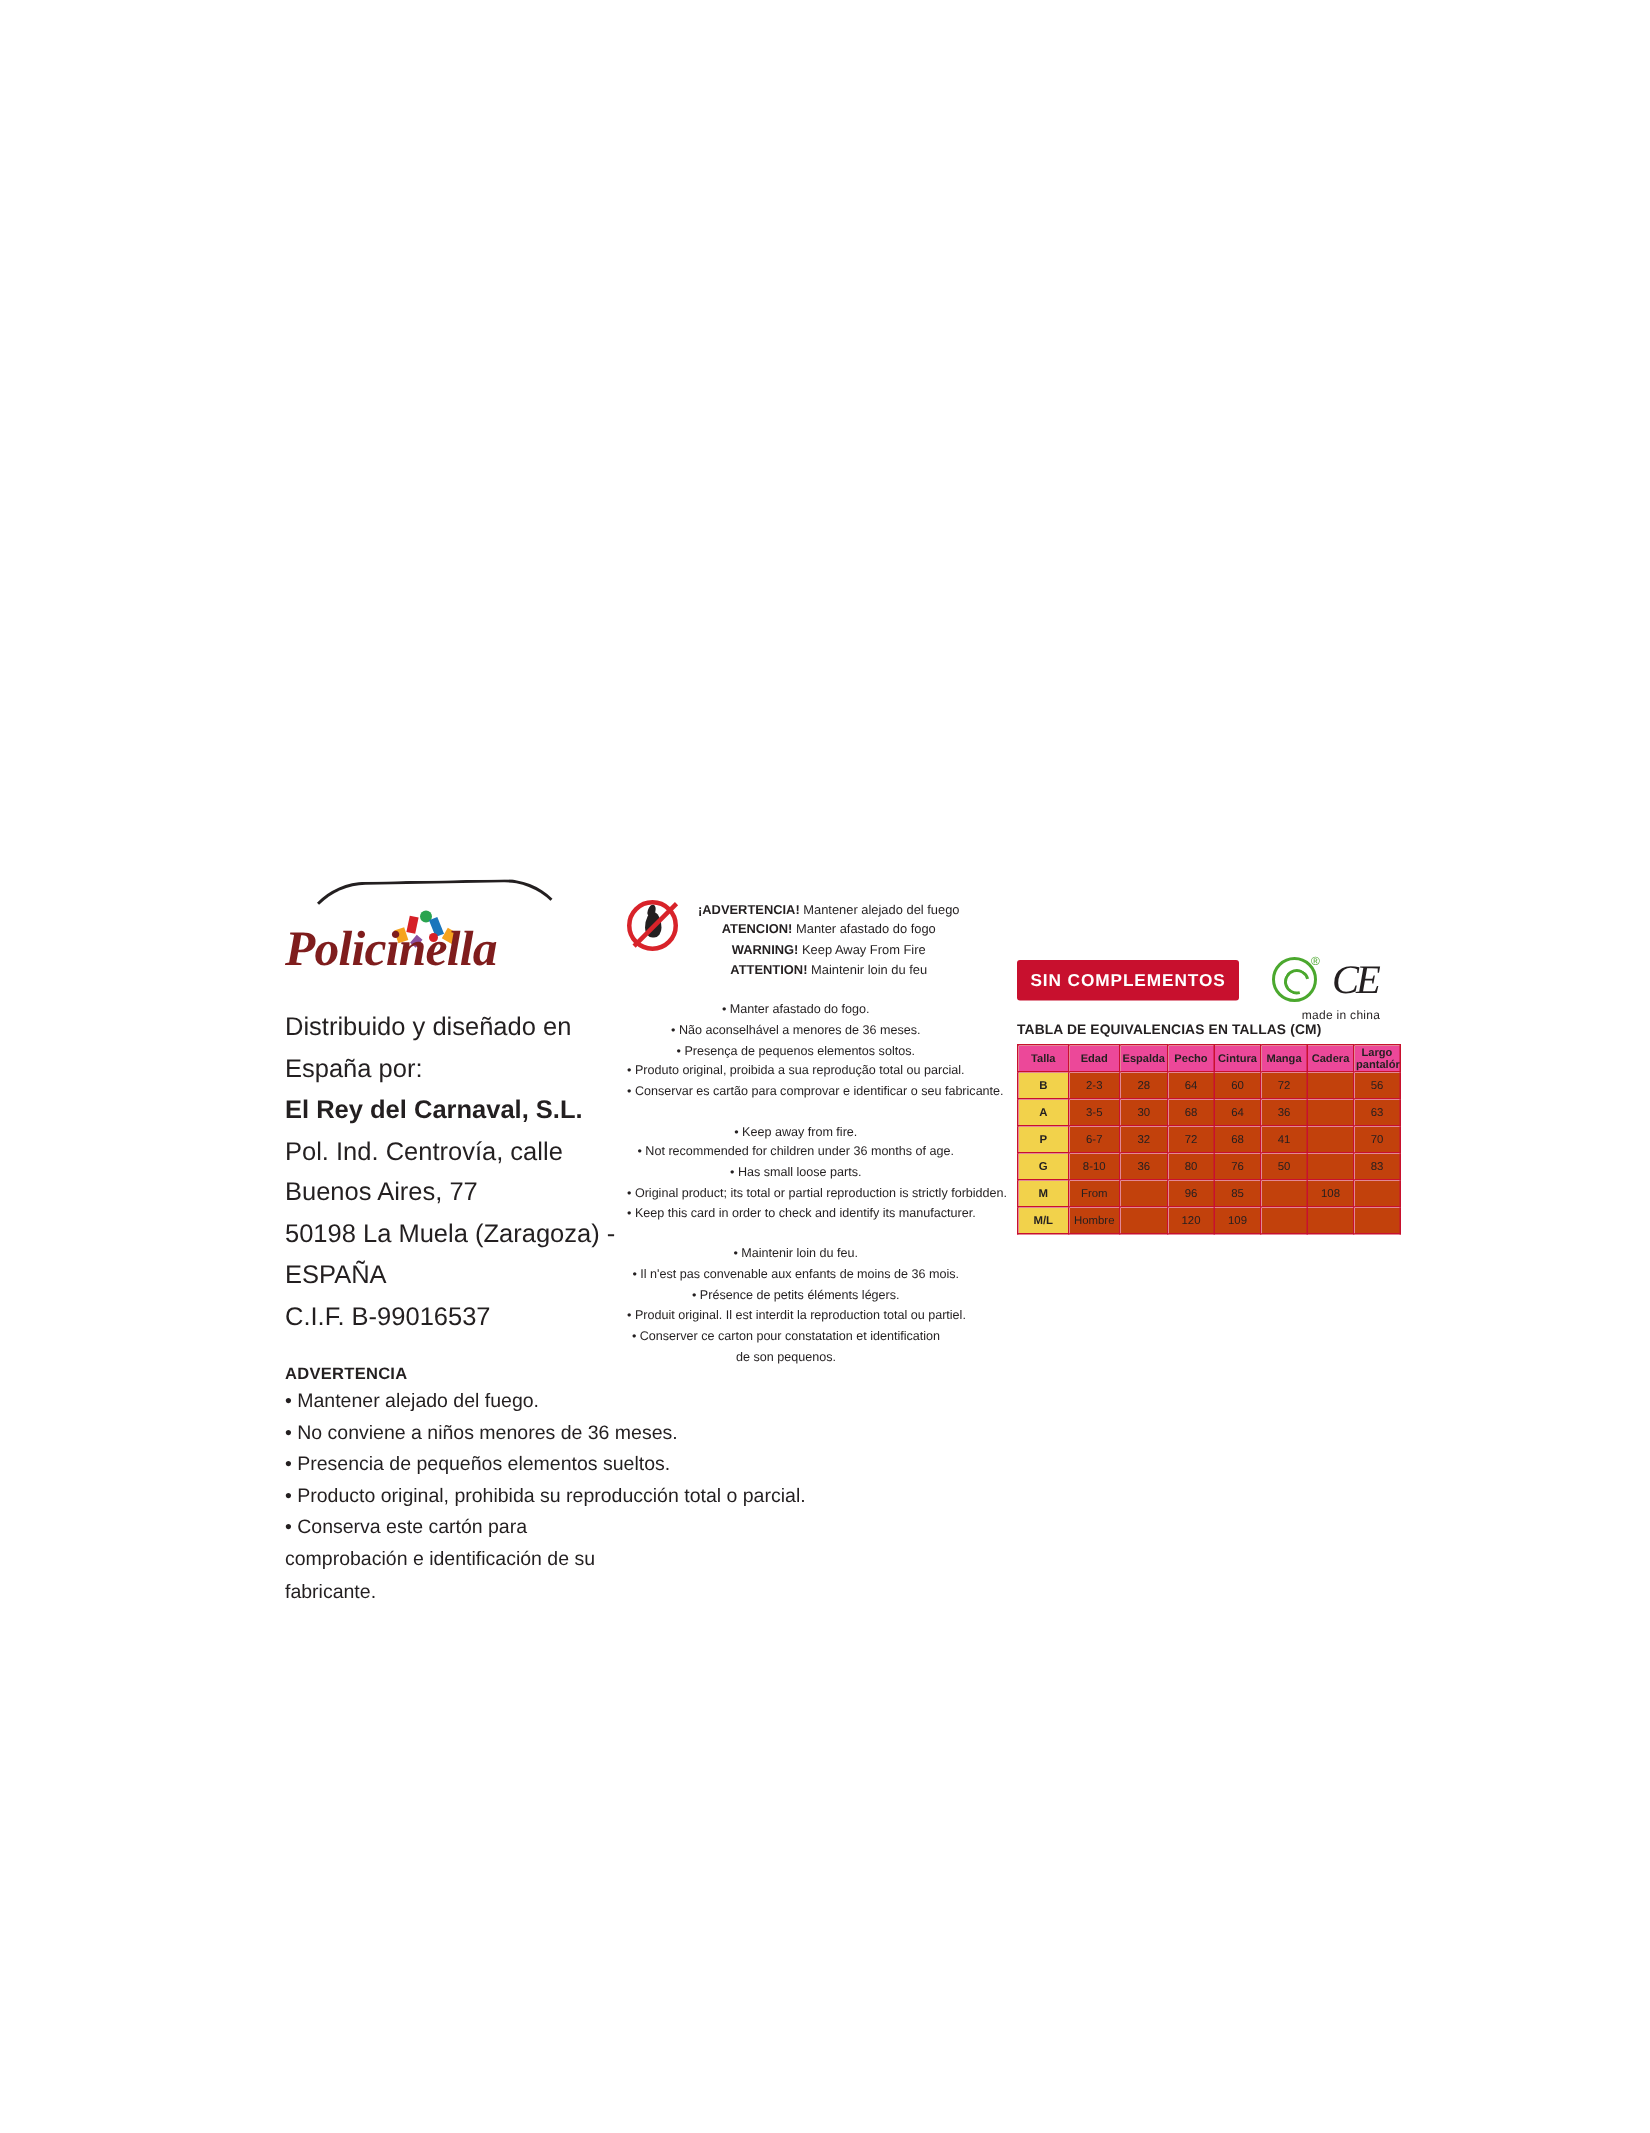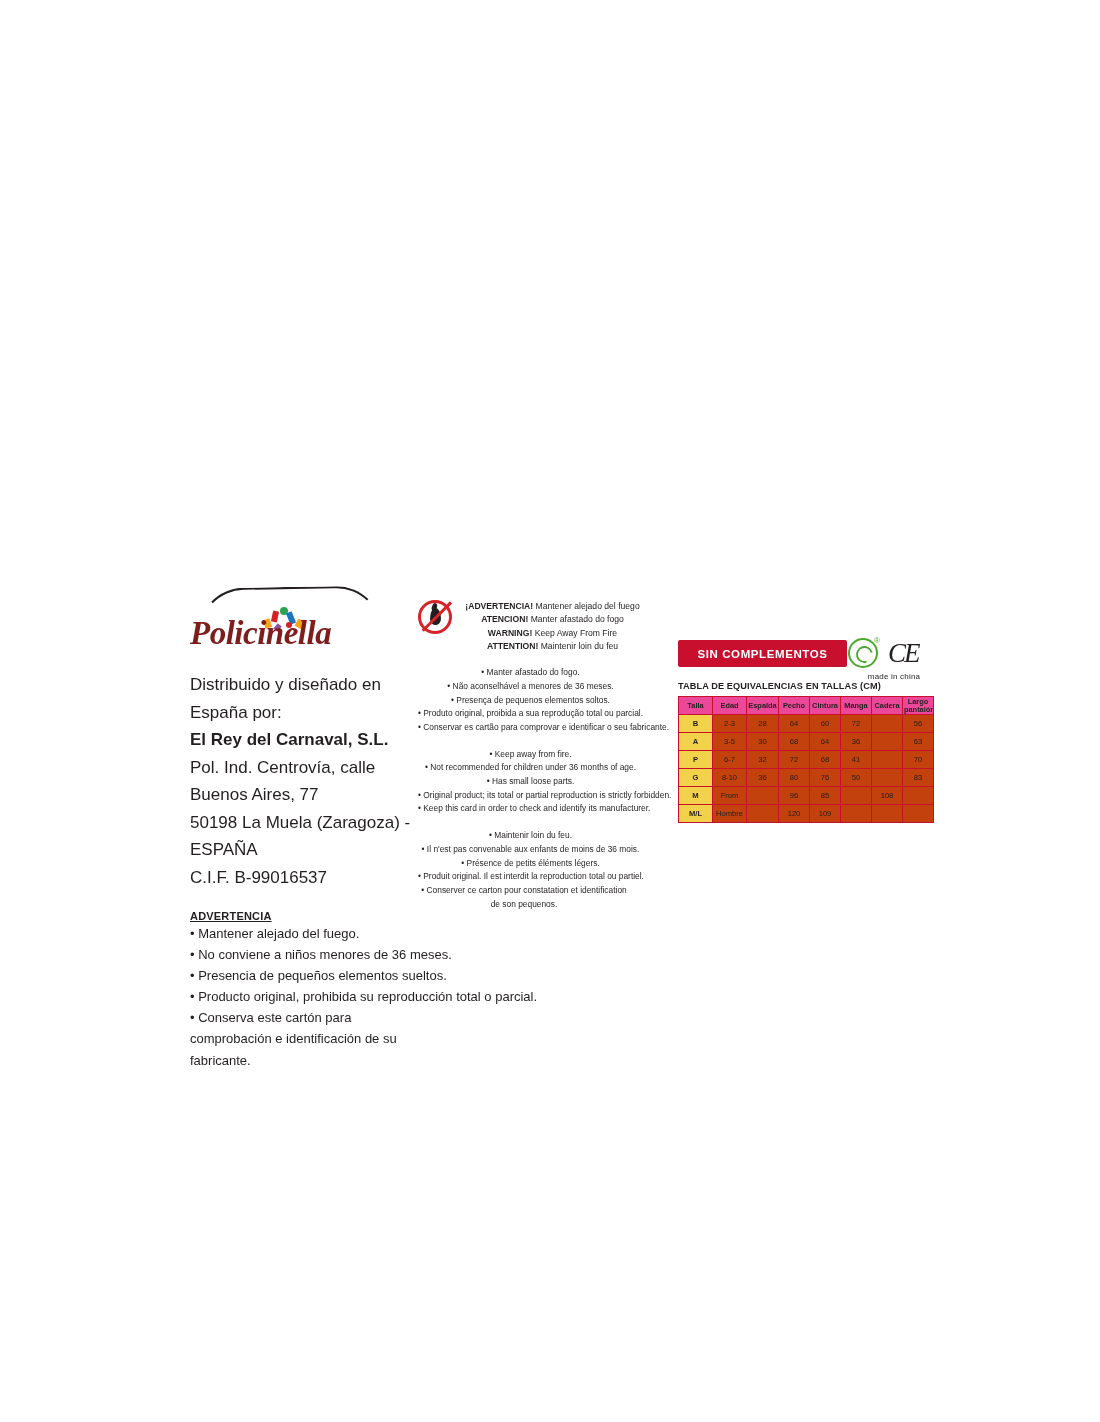--- a/index.html
+++ b/index.html
@@ -92,21 +92,20 @@
     line-height: 1.62;
     color: #231f20;
   }
   .addr .b { font-weight: 700; }
 
   .adv-title {
     margin-top: 19px;
     font-size: 11px;
     font-weight: 700;
     letter-spacing: 0.2px;
-    text-decoration: underline;
   }
   .bullets {
     margin-top: 1px;
     font-size: 13px;
     line-height: 1.62;
   }
   .bullets div { white-space: nowrap; }
   .bullets div.wrap { white-space: normal; width: 225px; }
 
   
@@ -183,21 +182,21 @@
   .mid-block.fr div.wrapline { white-space: normal; width: 212px; }
 
   
   .right {
     position: absolute;
     left: 678px;
     top: 640px;
     width: 260px;
   }
   .sin-banner {
-    width: 169px;
+    width: 148px;
     height: 27px;
     background: #c8102e;
     border-radius: 2px;
     display: flex;
     align-items: center;
     justify-content: center;
   }
   .sin-banner span {
     color: #ffffff;
     font-size: 11.5px;

